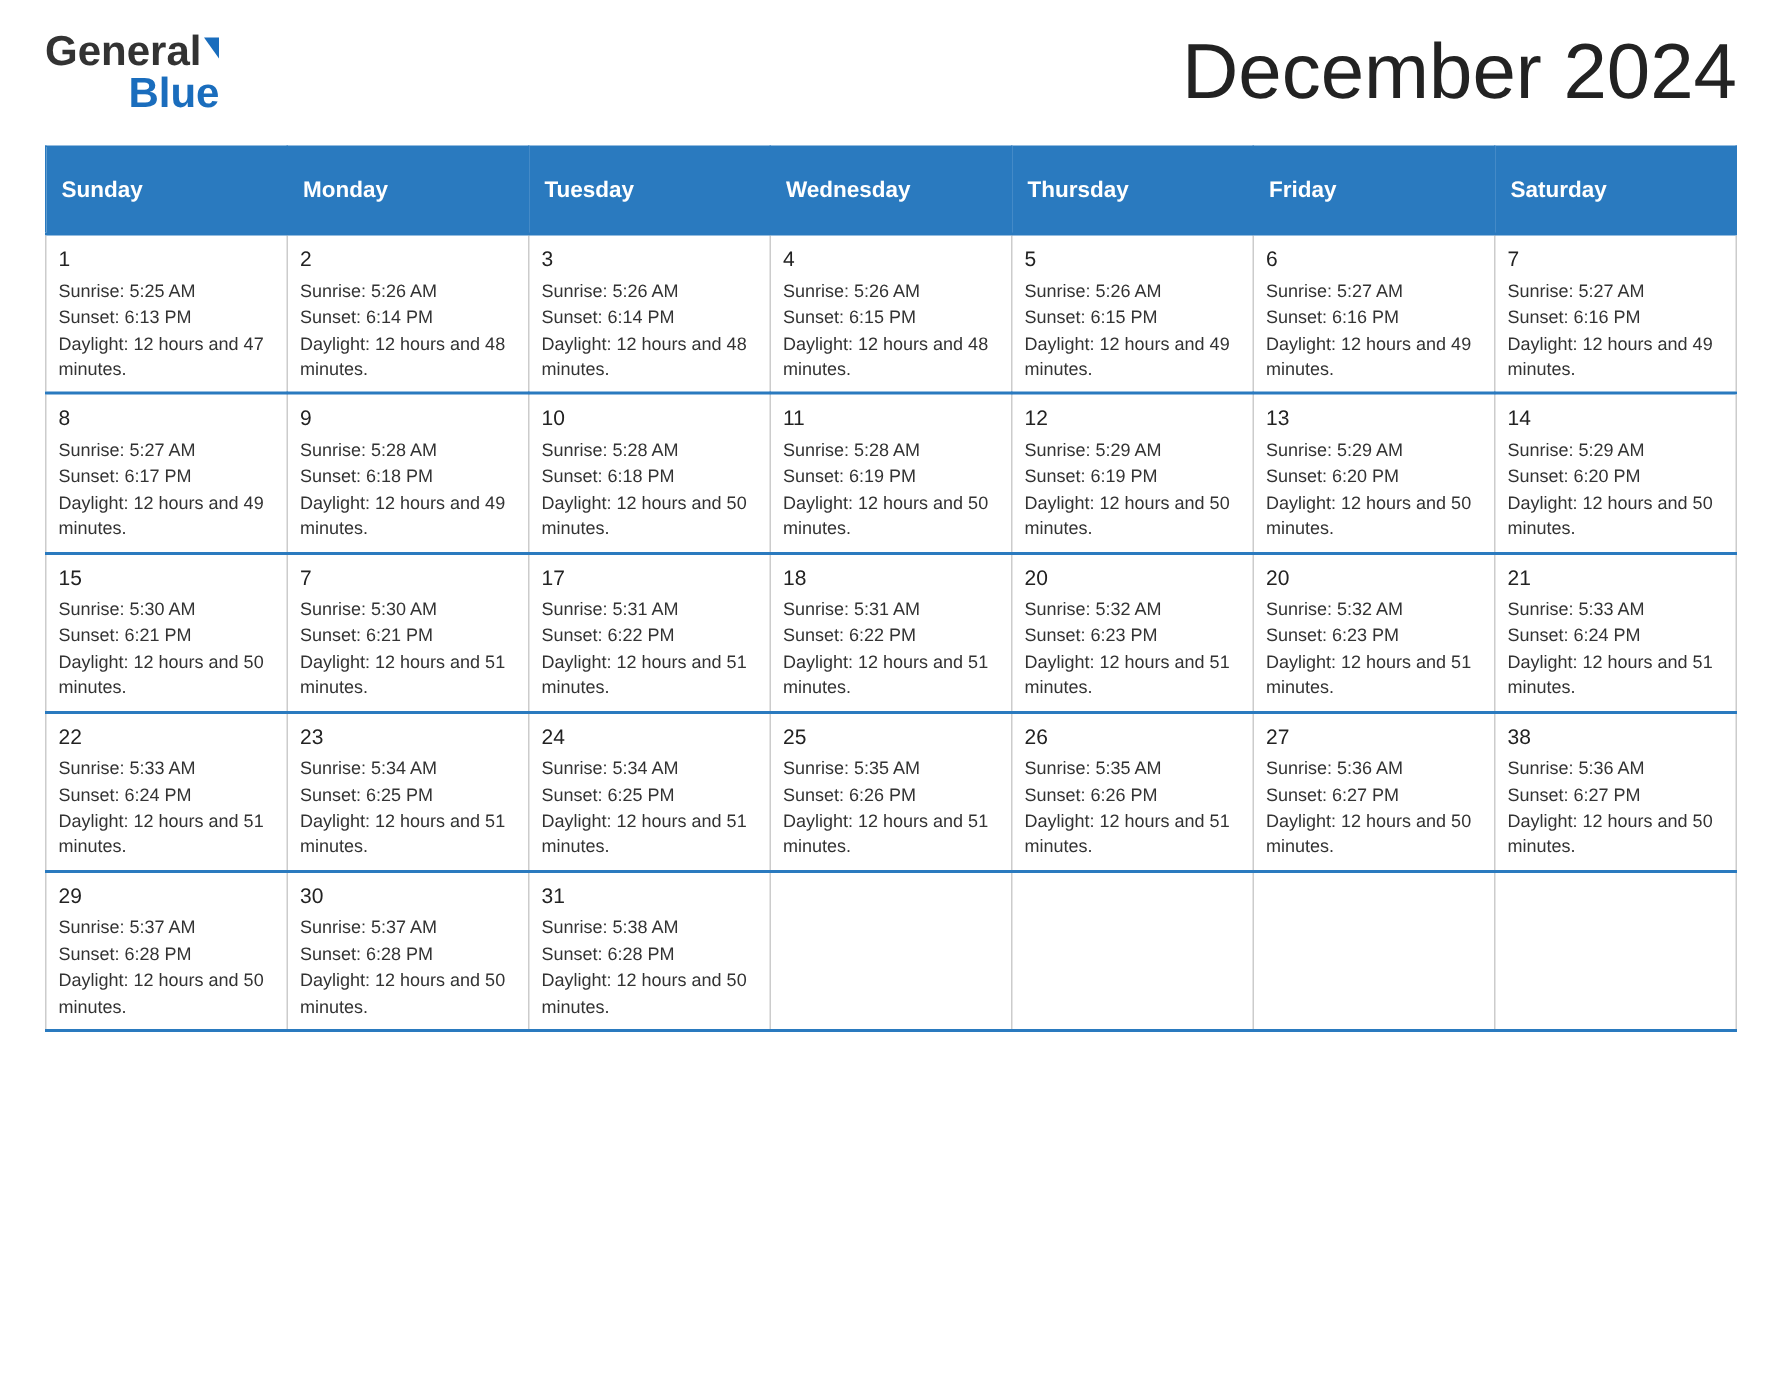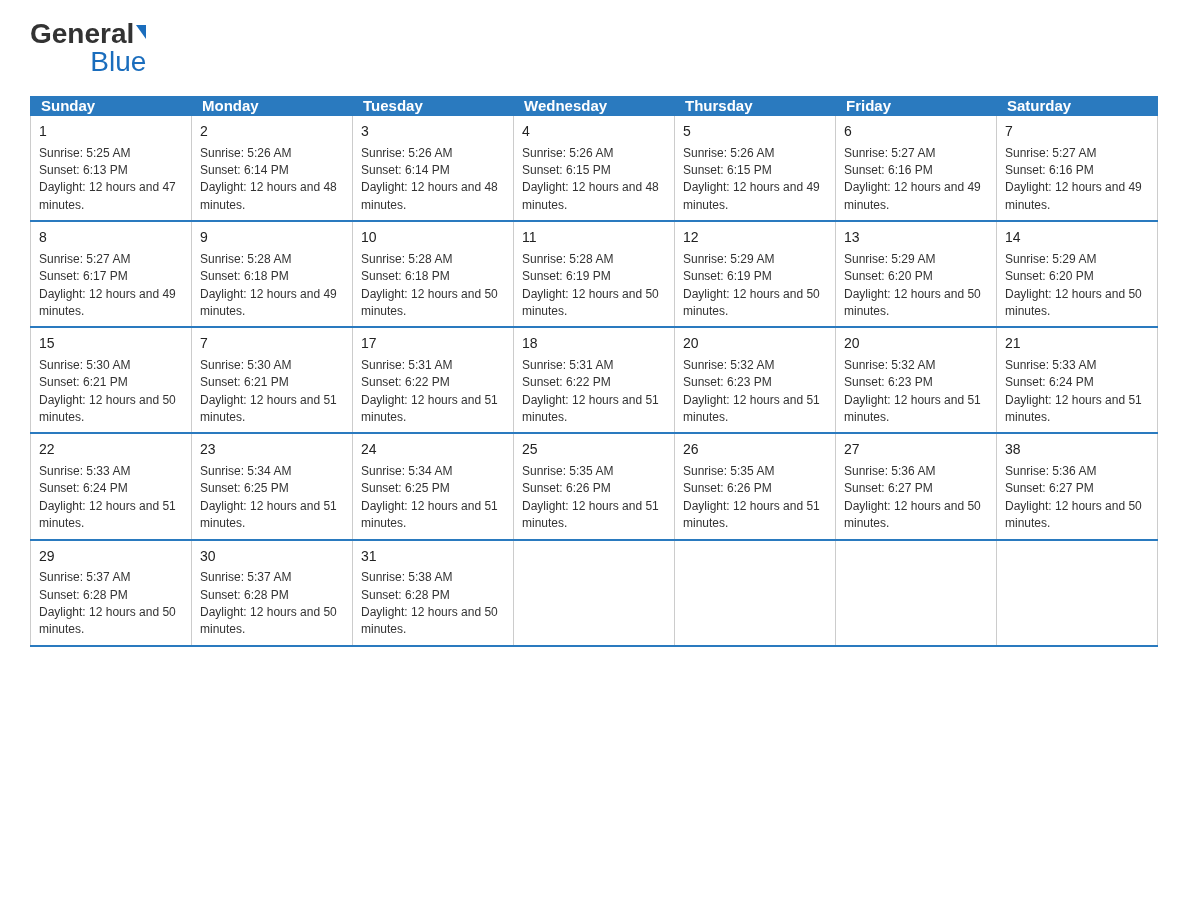--- a/index.html
+++ b/index.html
@@ -22,21 +22,21 @@
       align-items: flex-end;
     }
     .logo-general {
       font-size: 28px;
       font-weight: bold;
       color: #333;
       line-height: 1;
     }
     .logo-blue {
       font-size: 28px;
-      font-weight: normal;
+      font-weight: bold;
       color: #1a6dbd;
       line-height: 1;
     }
     .logo-triangle {
       display: inline-block;
       width: 0;
       height: 0;
       border-left: 10px solid transparent;
       border-right: 0px solid transparent;
       border-top: 14px solid #1a6dbd;
@@ -62,21 +62,21 @@
     .calendar-table {
       width: 100%;
       border-collapse: collapse;
       border: 1px solid #bbb;
     }
     .calendar-table th {
       background-color: #2a7abf;
       color: #fff;
       font-size: 15px;
       font-weight: bold;
-      padding: 0 10px;
+      padding: 20px 10px;
       border: 1px solid #2a7abf;
       text-align: left;
     }
     .calendar-table td {
       border: 1px solid #ccc;
       vertical-align: top;
       padding: 6px 8px;
       width: 14.28%;
       min-height: 90px;
       font-size: 12.5px;
@@ -107,20 +107,21 @@
 
 <div class="header-area">
   <div class="logo">
     <div style="display:flex;align-items:center;">
       <span class="logo-general">General</span>
       <span class="logo-triangle"></span>
     </div>
     <span class="logo-blue">Blue</span>
   </div>
   <div class="title-area">
+    <div class="month-title">December 2024</div>
   </div>
 </div>
 
 <table class="calendar-table">
   <thead>
     <tr>
     <th>Sunday</th>
         <th>Monday</th>
         <th>Tuesday</th>
         <th>Wednesday</th>

